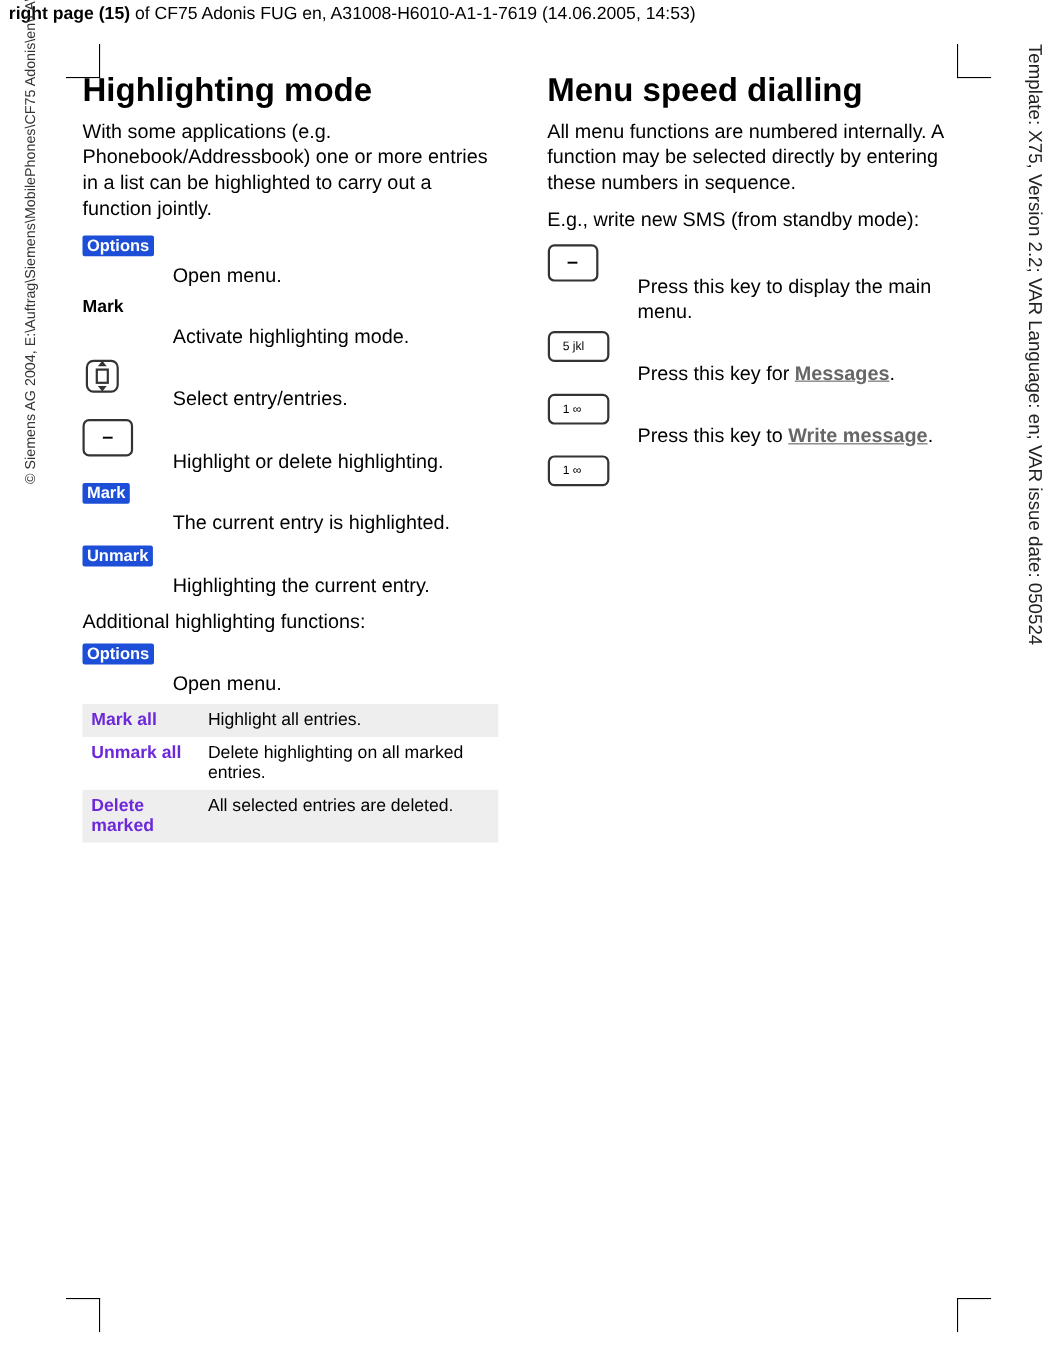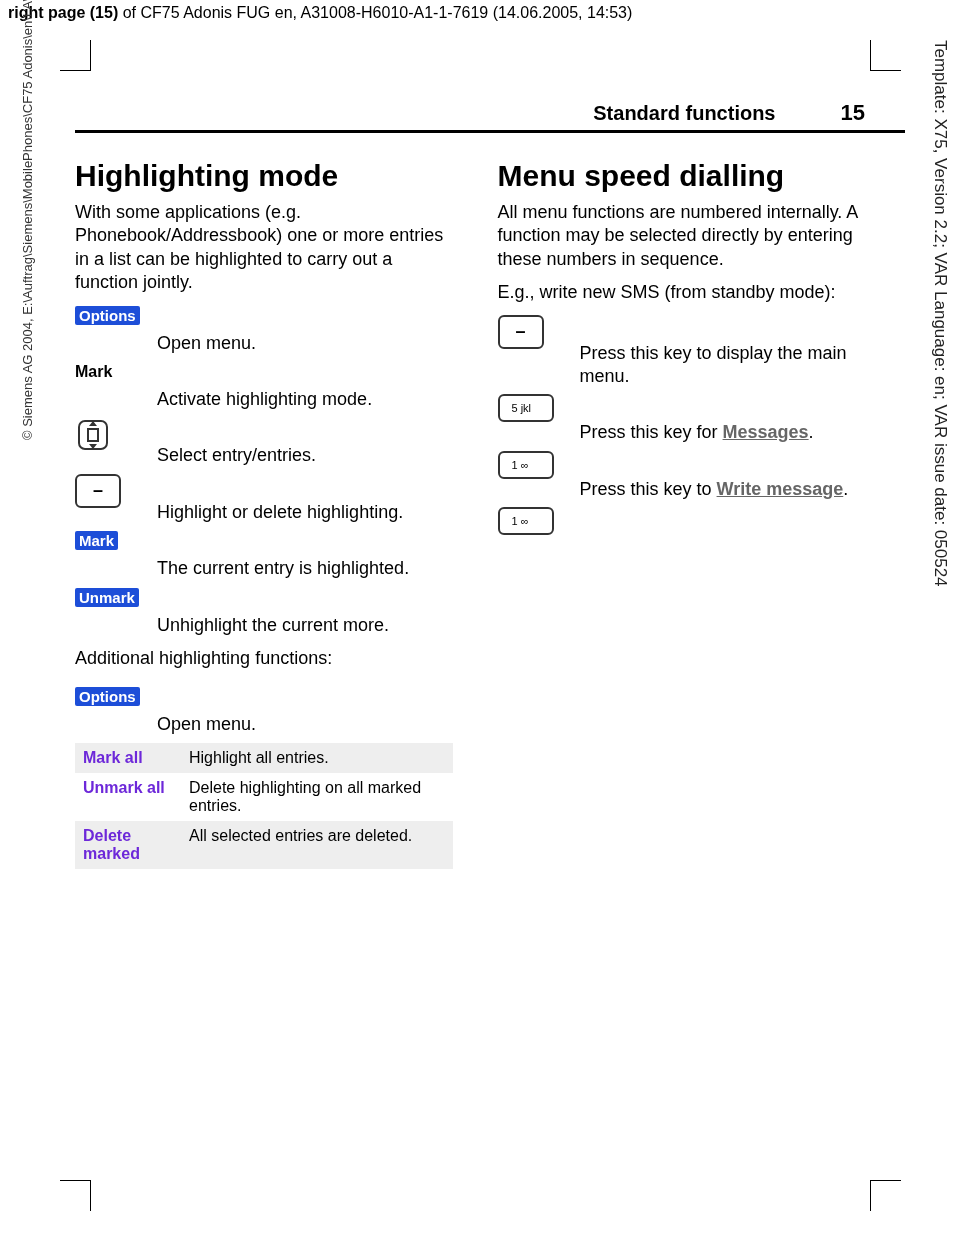--- a/index.html
+++ b/index.html
@@ -104,21 +104,21 @@
   }
   .keybox.small { font-size:11px; font-weight:normal; justify-content:flex-start; padding-left:12px; width:40px; height:24px;}
   .navkey {
     display:inline-block;
     width:36px; height:36px;
     position:relative;
   }
   .navkey svg { width:36px; height:36px; }
   .subhead {
     margin-top: 10px;
-    margin-bottom: 16px;
+    margin-bottom: 6px;
   }
   table.funcs {
     width: 100%;
     border-collapse: collapse;
     font-size: 16px;
   }
   table.funcs td {
     padding: 6px 8px;
     vertical-align: top;
   }
@@ -158,24 +158,20 @@
   <b>right page (15)</b><span> of CF75 Adonis FUG en, A31008-H6010-A1-1-7619 (14.06.2005, 14:53)</span>
 </div>
 
 <div class="crop-tl"></div>
 <div class="crop-tr"></div>
 <div class="crop-bl"></div>
 <div class="crop-br2"></div>
 
 <div class="page">
 
-  <div class="running-header">
-    <span class="title">Standard functions</span>
-    <span class="num">15</span>
-  </div>
 
   <div class="cols">
 
     <div class="col">
       <h2>Highlighting mode</h2>
       <p>With some applications (e.g. Phonebook/Addressbook) one or more entries in a list can be highlighted to carry out a function jointly.</p>
 
       <div class="row">
         <div class="lab"><span class="softlabel">Options</span></div>
         <div class="desc">Open menu.</div>
@@ -199,21 +195,21 @@
       <div class="row">
         <div class="lab"><span class="keybox">–</span></div>
         <div class="desc">Highlight or delete highlighting.</div>
       </div>
       <div class="row">
         <div class="lab"><span class="softlabel">Mark</span></div>
         <div class="desc">The current entry is highlighted.</div>
       </div>
       <div class="row">
         <div class="lab"><span class="softlabel">Unmark</span></div>
-        <div class="desc">Unhighlight the current more.</div>
+        <div class="desc">Highlighting the current entry.</div>
       </div>
 
       <p class="subhead">Additional highlighting functions:</p>
       <div class="row">
         <div class="lab"><span class="softlabel">Options</span></div>
         <div class="desc">Open menu.</div>
       </div>
 
       <table class="funcs">
         <tbody>

